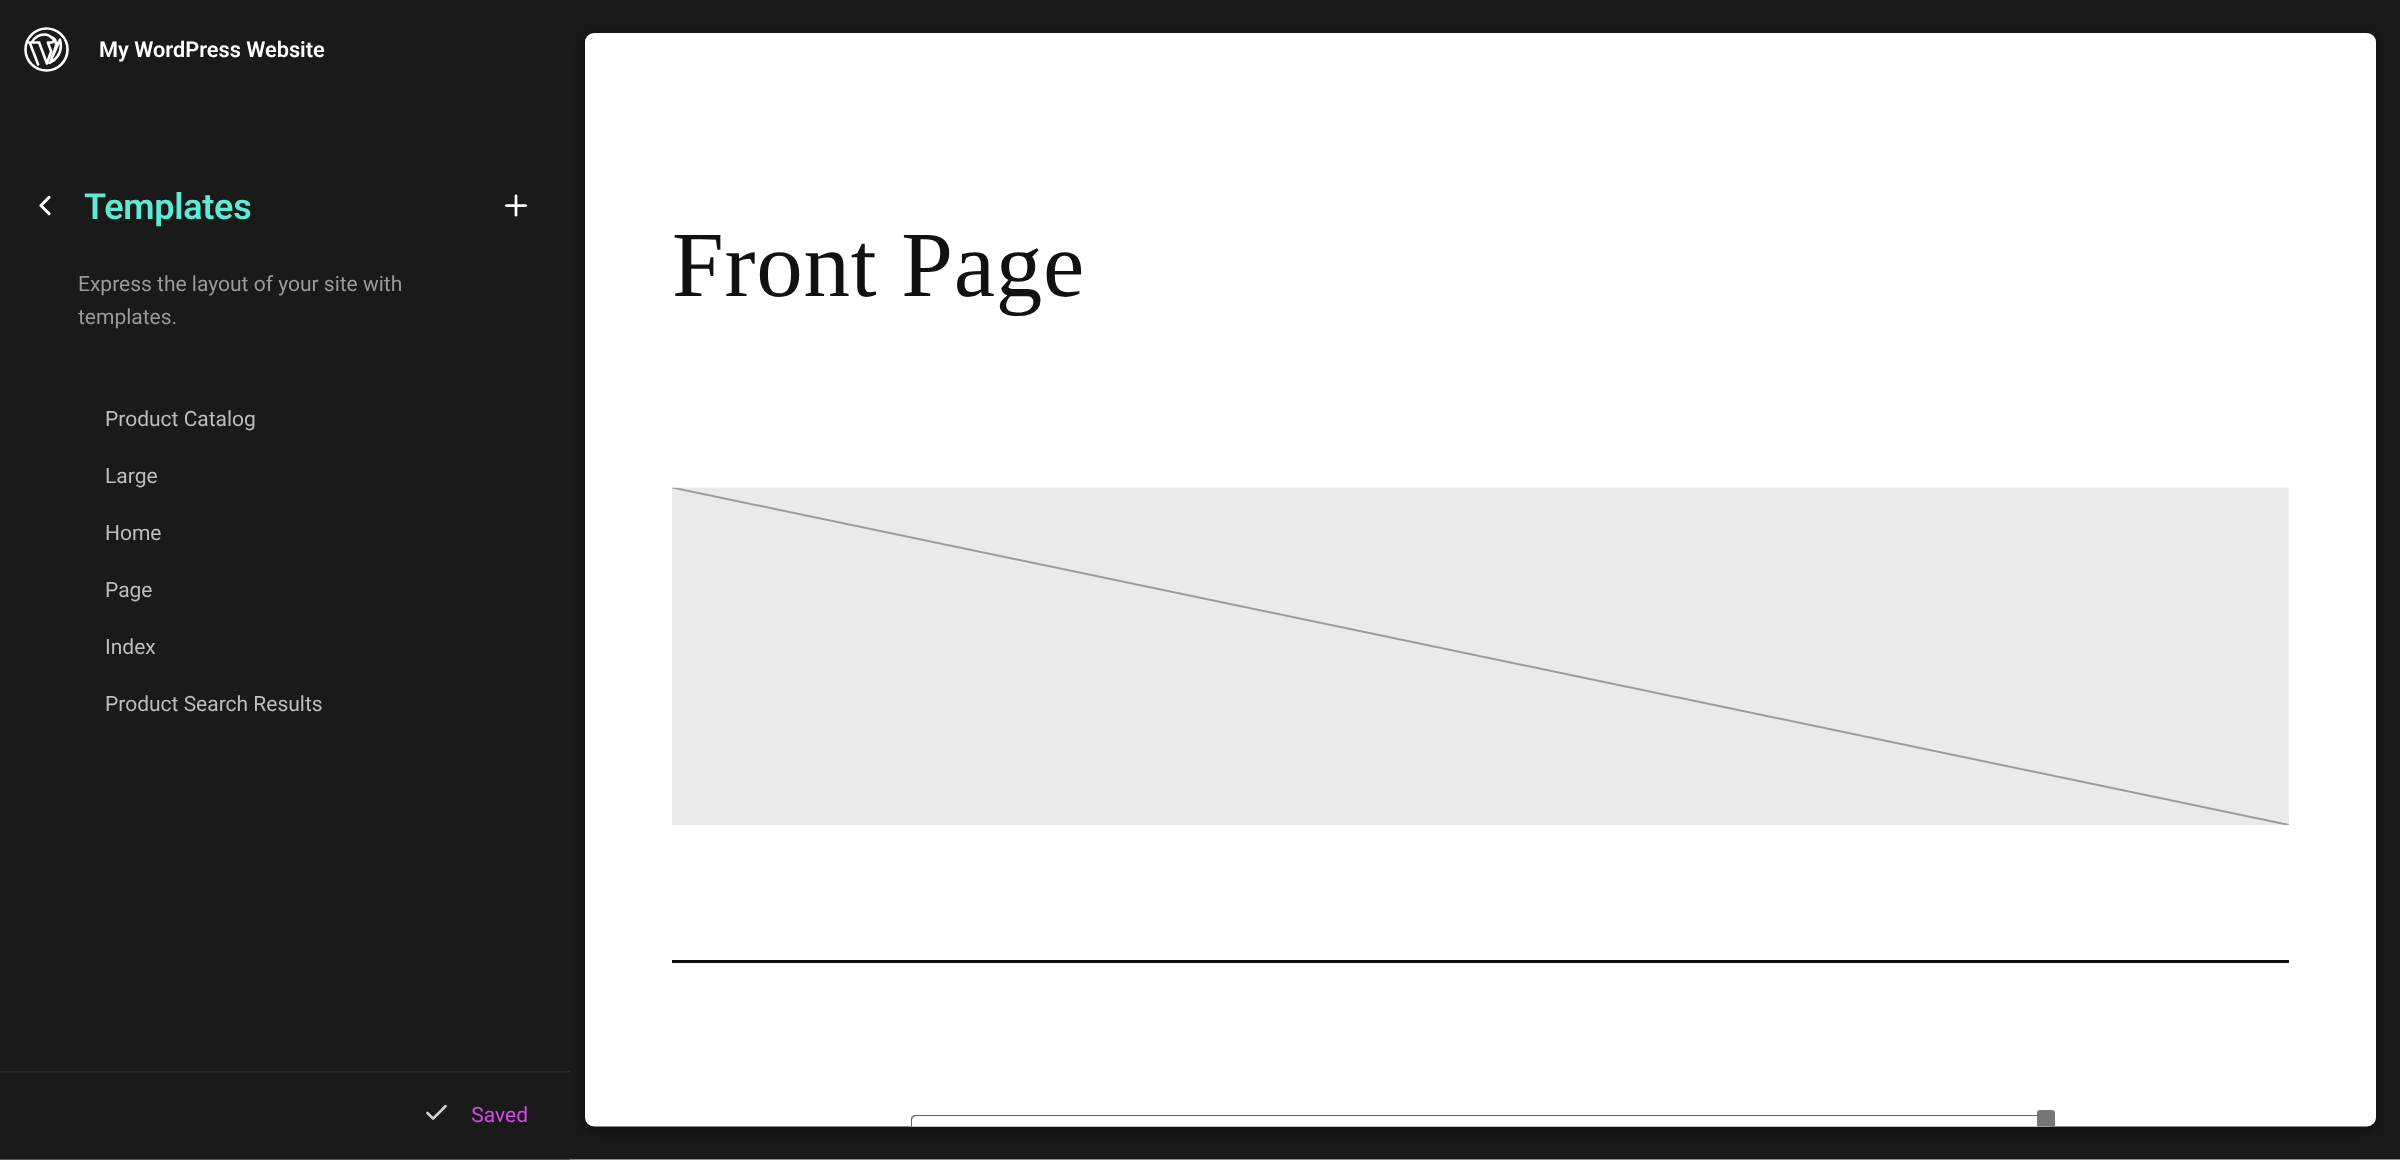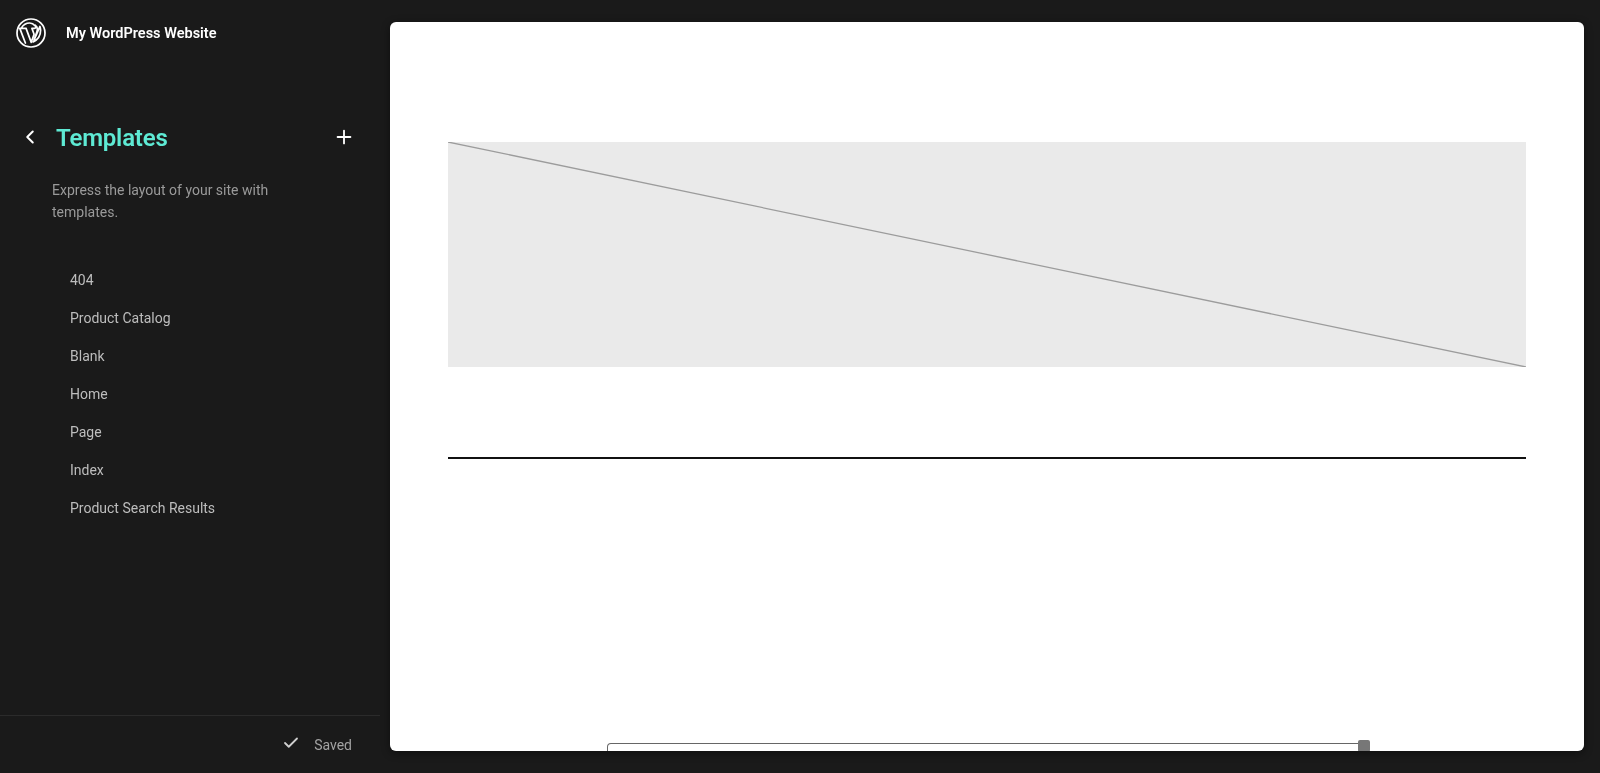--- a/index.html
+++ b/index.html
@@ -87,21 +87,21 @@
     }
     .status-bar {
       position: absolute;
       left: 0; right: 0; bottom: 0;
       border-top: 1px solid rgba(255,255,255,0.08);
       padding: 18px 28px;
       display: flex;
       justify-content: flex-end;
       align-items: center;
       gap: 14px;
-      color: #a3a3a3;
+      color: #d946ef;
       background: #1a1a1a;
       font-size: 14px;
     }
     
     .list-fade {
       position: absolute;
       left: 20px; right: 12px; bottom: 58px;
       height: 40px;
       pointer-events: none;
       background: linear-gradient(to bottom, rgba(26,26,26,0) 0%, #1a1a1a 85%);
@@ -199,23 +199,22 @@
               <line x1="12" y1="5" x2="12" y2="19"></line>
               <line x1="5" y1="12" x2="19" y2="12"></line>
             </svg>
         </span>
       </button>
     </div>
 
     <p class="panel-desc">Express the layout of your site with templates.</p>
 
     <ul class="template-list">
-      <li class="template-item">404</li>
       <li class="template-item">Product Catalog</li>
-      <li class="template-item">Blank</li>
+      <li class="template-item">Large</li>
       <li class="template-item">Home</li>
       <li class="template-item">Page</li>
       <li class="template-item">Index</li>
       <li class="template-item">Product Search Results</li>
     </ul>
 
     <div class="list-fade"></div>
 
     <div class="status-bar">
       <span>
@@ -224,20 +223,21 @@
           </svg>
       </span>
       <span>Saved</span>
     </div>
 
   </aside>
 
   <main class="canvas-wrap">
     <div class="canvas">
 
+      <h1 class="page-title">Front Page</h1>
 
       <div class="hero-placeholder">
         <svg viewBox="0 0 100 21" preserveAspectRatio="none">
           <line x1="0" y1="0" x2="100" y2="21" stroke="#9c9c9c" stroke-width="0.12"></line>
         </svg>
       </div>
 
       <div class="hr-bar"></div>
 
       <div class="bottom-box">

